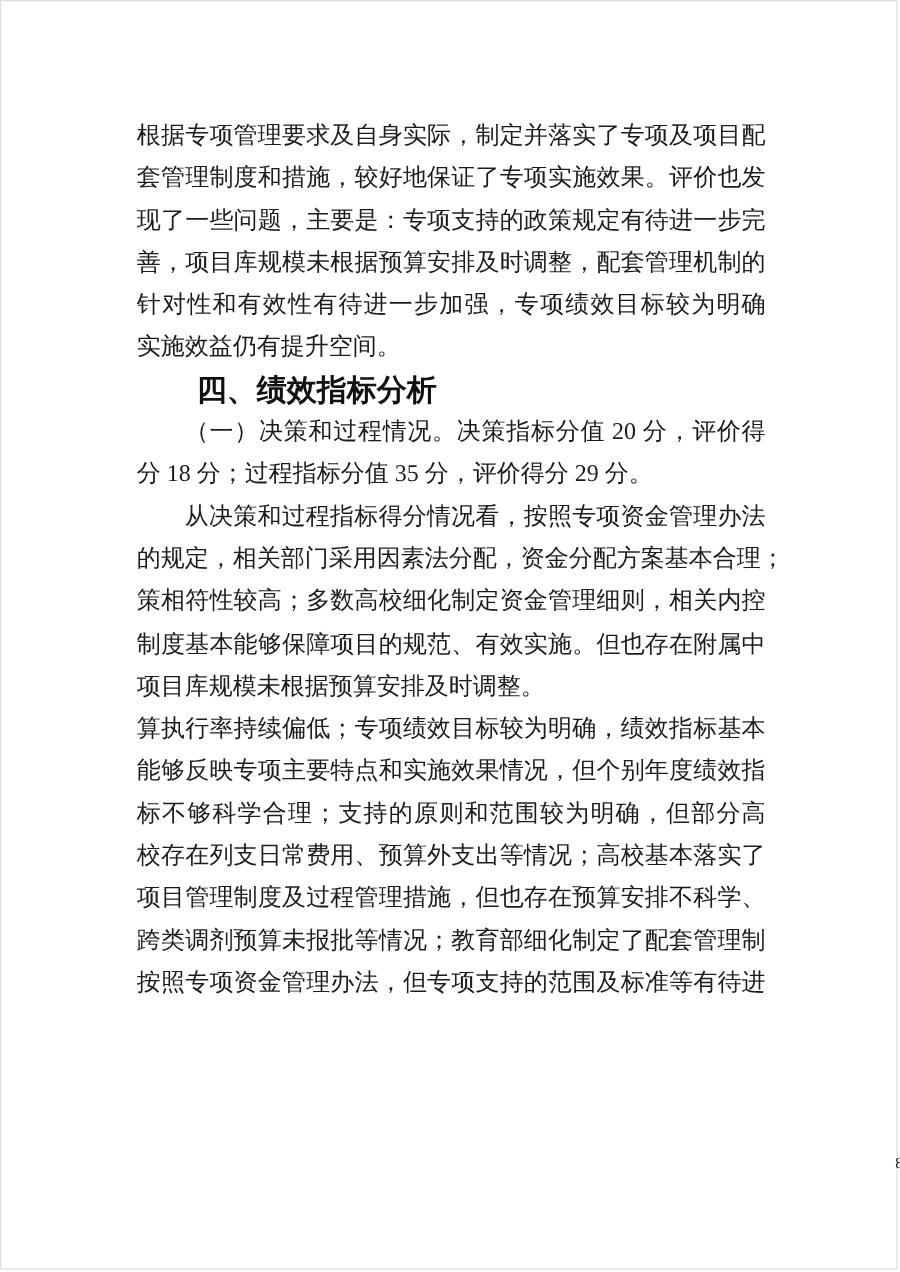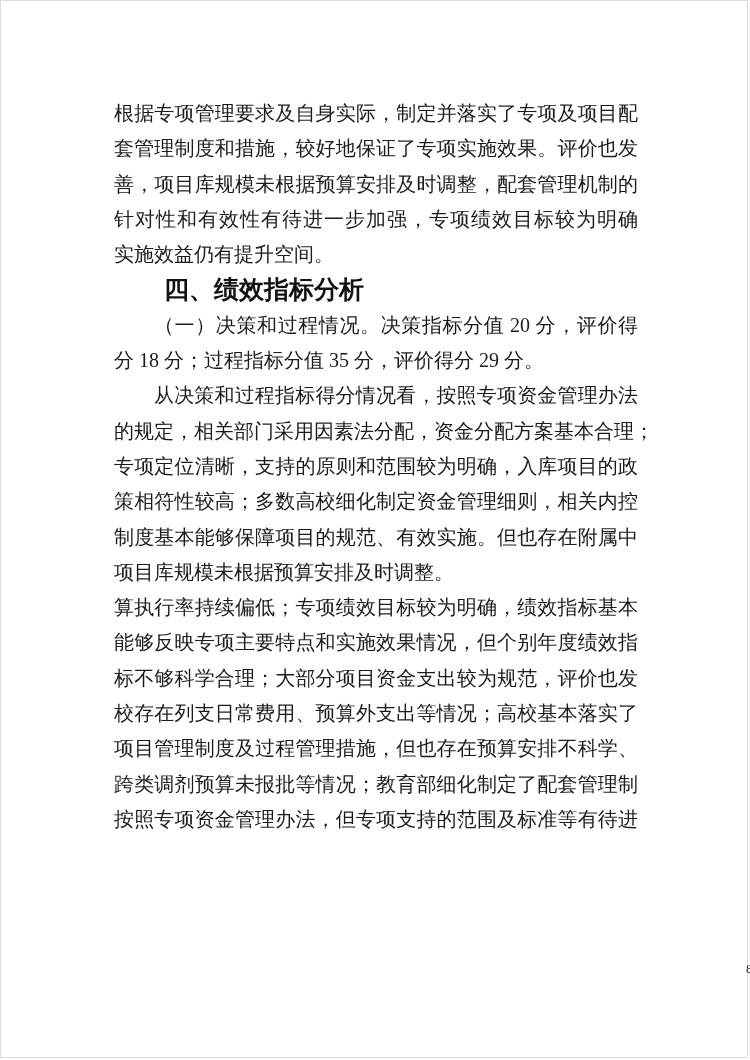--- a/index.html
+++ b/index.html
@@ -64,39 +64,39 @@
   }
 </style>
 </head>
 <body>
 
 <div class="page">
   <div class="text-block">
 
     <p class="line">根据专项管理要求及自身实际，制定并落实了专项及项目配</p>
     <p class="line">套管理制度和措施，较好地保证了专项实施效果。评价也发</p>
+    <p class="line">现了一些问题，主要是：专项支持的政策规定有待进一步完</p>
     <p class="line">善，项目库规模未根据预算安排及时调整，配套管理机制的</p>
     <p class="line">针对性和有效性有待进一步加强，专项绩效目标较为明确</p>
     <p class="line flow-end">实施效益仍有提升空间。</p>
 
     <h2 class="line heading indent">四、绩效指标分析</h2>
 
     <p class="line indent">（一）决策和过程情况。决策指标分值 20 分，评价得</p>
     <p class="line flow-end">分 18 分；过程指标分值 35 分，评价得分 29 分。</p>
 
     <p class="line indent">从决策和过程指标得分情况看，按照专项资金管理办法</p>
     <p class="line">的规定，相关部门采用因素法分配，资金分配方案基本合理；</p>
-    <p class="line">专项定位清晰，支持的原则和范围较为明确，入库项目的政</p>
     <p class="line">策相符性较高；多数高校细化制定资金管理细则，相关内控</p>
     <p class="line">制度基本能够保障项目的规范、有效实施。但也存在附属中</p>
     <p class="line flow-end">项目库规模未根据预算安排及时调整。</p>
 
     <p class="line">算执行率持续偏低；专项绩效目标较为明确，绩效指标基本</p>
     <p class="line">能够反映专项主要特点和实施效果情况，但个别年度绩效指</p>
-    <p class="line">标不够科学合理；大部分项目资金支出较为规范，评价也发</p>
+    <p class="line">标不够科学合理；支持的原则和范围较为明确，但部分高</p>
     <p class="line">校存在列支日常费用、预算外支出等情况；高校基本落实了</p>
     <p class="line">项目管理制度及过程管理措施，但也存在预算安排不科学、</p>
     <p class="line">跨类调剂预算未报批等情况；教育部细化制定了配套管理制</p>
     <p class="line">按照专项资金管理办法，但专项支持的范围及标准等有待进</p>
 
   </div>
 
   <div class="page-number">80</div>
 </div>
 

